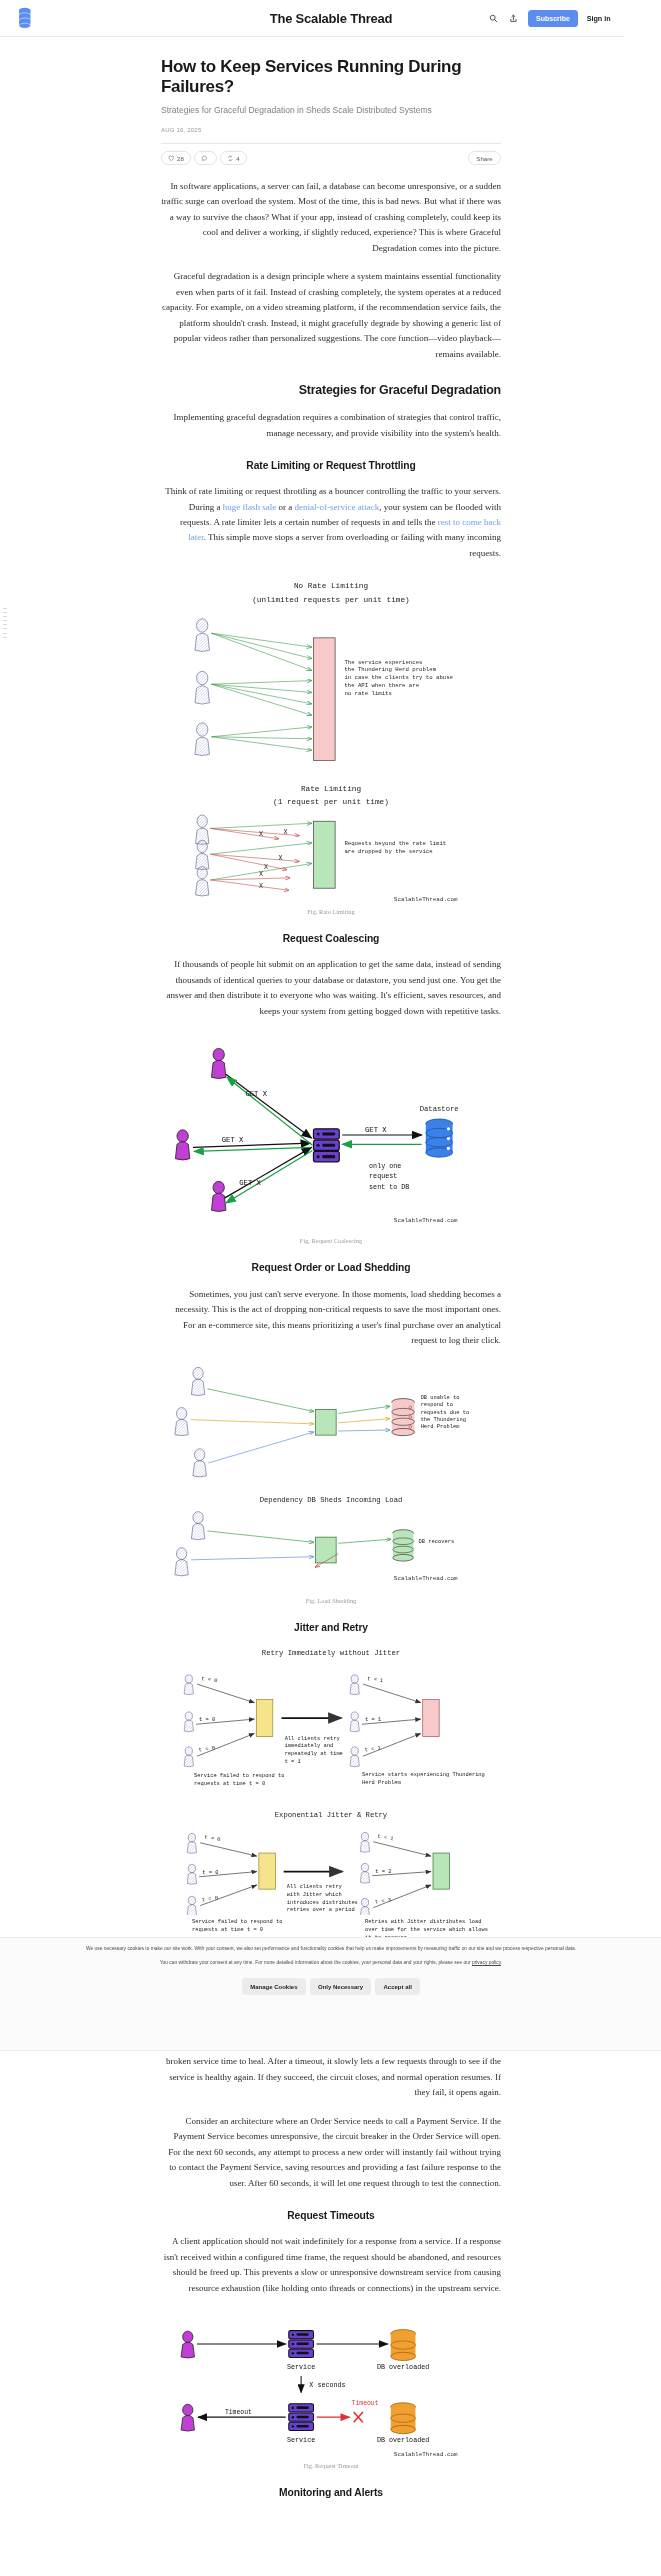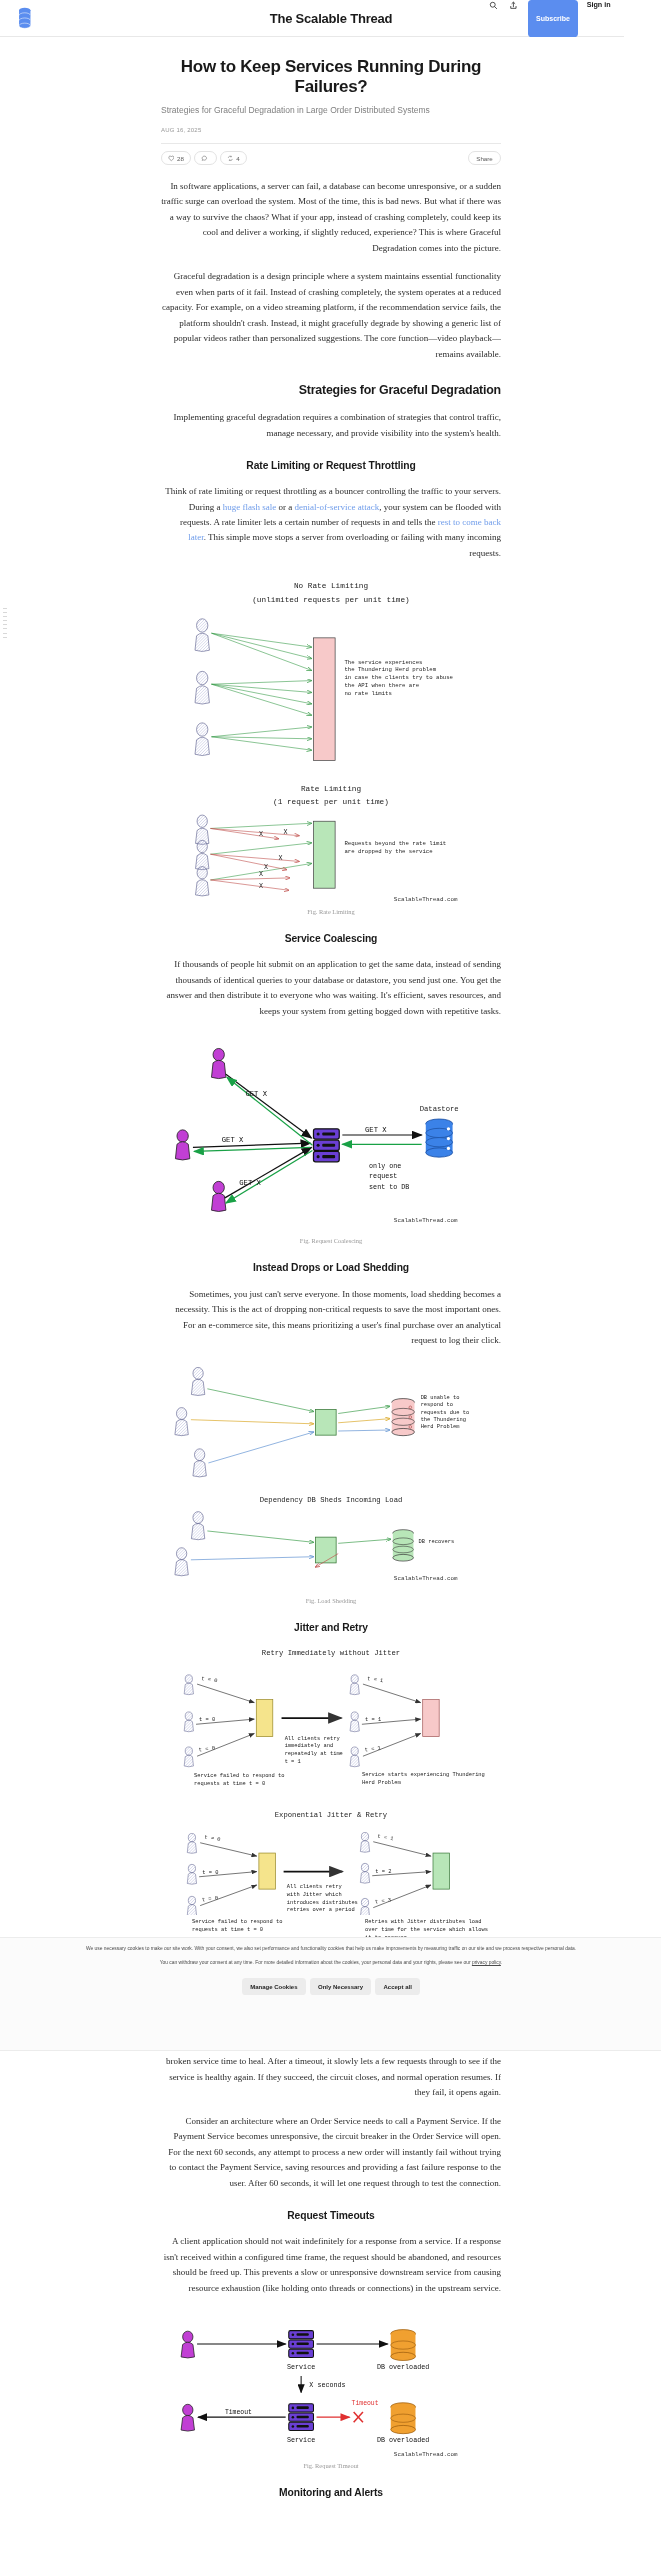--- a/index.html
+++ b/index.html
@@ -18,21 +18,21 @@
     display:flex; align-items:center;
   }
   .logo-wrap { position:absolute; left:16.5px; top:6.2px; width:15.5px; height:25px; }
   .site-title {
     position:absolute; left:0; width:662px; text-align:center;
     font-family:"Liberation Sans", sans-serif;
     font-weight:700; font-size:13px; color:#1a1a1a; letter-spacing:-0.2px;
   }
   .nav-right {
     position:absolute; right:13.4px; top:0; height:37px;
-    display:flex; gap:9px;
+    display:flex; align-items:center; gap:9px;
   }
   .icon-btn {
     width:11.3px;height:11.3px;display:flex;align-items:center;justify-content:center;
     cursor:pointer;color:#1a1a1a;
   }
   .subscribe-btn {
     background:#5b8def; color:#fff; border:none; border-radius:3.6px;
     font-family:"Liberation Sans", sans-serif;
     font-weight:700; font-size:7px; padding:4.6px 7.7px; cursor:pointer;
     line-height:1;
@@ -42,21 +42,21 @@
     font-weight:700; font-size:7.2px; color:#1a1a1a; cursor:pointer; text-decoration:none;
   }
 
   
   .article { position:absolute; top:37px; left:0; width:662px; }
   .col { width:340px; margin:0 auto; }
 
   h1.post-title {
     font-family:"Liberation Sans", sans-serif;
     font-size:17px; line-height:1.2; font-weight:700; color:#1a1a1a;
-    margin:19.6px 0 0 0; letter-spacing:-0.3px;text-align:center;
+    margin:19.6px 0 0 0; letter-spacing:-0.3px;
   }
   .subtitle {
     font-family:"Liberation Sans", sans-serif;
     font-size:8.5px; color:#808080; font-weight:400; margin:7.2px 0 0 0; line-height:1.35;
   }
   .postdate {
     font-family:"Liberation Sans", sans-serif;
     font-size:6px; color:#999; letter-spacing:0.2px; margin:11.3px 0 0 0;
   }
   .hr { height:0.5px; background:#e8e8e8; margin:9.3px 0 0 0; }
@@ -158,21 +158,21 @@
     <i></i>
     <i></i>
     <i></i>
     <i></i>
 </div>
 
 <div class="article">
 <div class="col">
 
   <h1 class="post-title">How to Keep Services Running During Failures?</h1>
-  <p class="subtitle">Strategies for Graceful Degradation in Large Order Distributed Systems</p>
+  <p class="subtitle">Strategies for Graceful Degradation in Sheds Scale Distributed Systems</p>
   <div class="postdate">AUG 16, 2025</div>
   <div class="hr"></div>
 
   <div class="actionbar">
     <span class="pill">
       <svg width="6.7" height="6.7" viewBox="0 0 20 20" fill="none" stroke="#5c5c5c" stroke-width="1.6">
         <path d="M10 17S2.6 12.3 2.6 7.4A3.9 3.9 0 0110 5.3 3.9 3.9 0 0117.4 7.4C17.4 12.3 10 17 10 17z"></path>
       </svg>
       <span>28</span>
     </span>
@@ -299,21 +299,21 @@
     <text x="356" y="524" class="mono" font-size="11" fill="#222">
       <tspan x="356" dy="0">Requests beyond the rate limit</tspan>
       <tspan x="356" dy="15">are dropped by the service</tspan>
     </text>
 
     <text x="452" y="633" class="mono" font-size="11.5" fill="#333">ScalableThread.com</text>
   </svg>
   <div class="figcap">Fig. Rate Limiting</div>
   </div>
 
-  <h3 class="sub">Service Coalescing</h3>
+  <h3 class="sub">Request Coalescing</h3>
   <p class="body">If thousands of people hit submit on an application to get the same data, instead of sending thousands of identical queries to your database or datastore, you send just one. You get the answer and then distribute it to everyone who was waiting. It's efficient, saves resources, and keeps your system from getting bogged down with repetitive tasks.</p>
 
   <div class="figbox">
   <svg class="dia" viewBox="0 0 660 390">
     <defs>
       <marker id="bk" markerWidth="9" markerHeight="7" refX="8" refY="3.5" orient="auto">
         <path d="M0,0 L9,3.5 L0,7" fill="#111"></path>
             </marker>
       <marker id="gr" markerWidth="9" markerHeight="7" refX="8" refY="3.5" orient="auto">
         <path d="M0,0 L9,3.5 L0,7" fill="#19a146"></path>
@@ -382,21 +382,21 @@
       <tspan x="404" dy="0">only one</tspan>
       <tspan x="404" dy="20">request</tspan>
       <tspan x="404" dy="20">sent to DB</tspan>
     </text>
 
     <text x="452" y="366" class="mono" font-size="11.5" fill="#333">ScalableThread.com</text>
   </svg>
   <div class="figcap">Fig. Request Coalescing</div>
   </div>
 
-  <h3 class="sub">Instead Drops or Load Shedding</h3>
+  <h3 class="sub">Request Order or Load Shedding</h3>
   <p class="body">Sometimes, you just can't serve everyone. In those moments, load shedding becomes a necessity. This is the act of dropping non-critical requests to save the most important ones. For an e-commerce site, this means prioritizing a user's final purchase over an analytical request to log their click.</p>
 
   <div class="figbox">
   <svg class="dia" viewBox="0 0 660 450">
     <defs>
       <marker id="gA" markerWidth="8" markerHeight="6" refX="7" refY="3" orient="auto">
         <path d="M0,0 L8,3 L0,6" fill="none" stroke="#3a9c4a" stroke-width="1.1"></path>
             </marker>
       <marker id="yA" markerWidth="8" markerHeight="6" refX="7" refY="3" orient="auto">
         <path d="M0,0 L8,3 L0,6" fill="none" stroke="#d9a520" stroke-width="1.1"></path>

